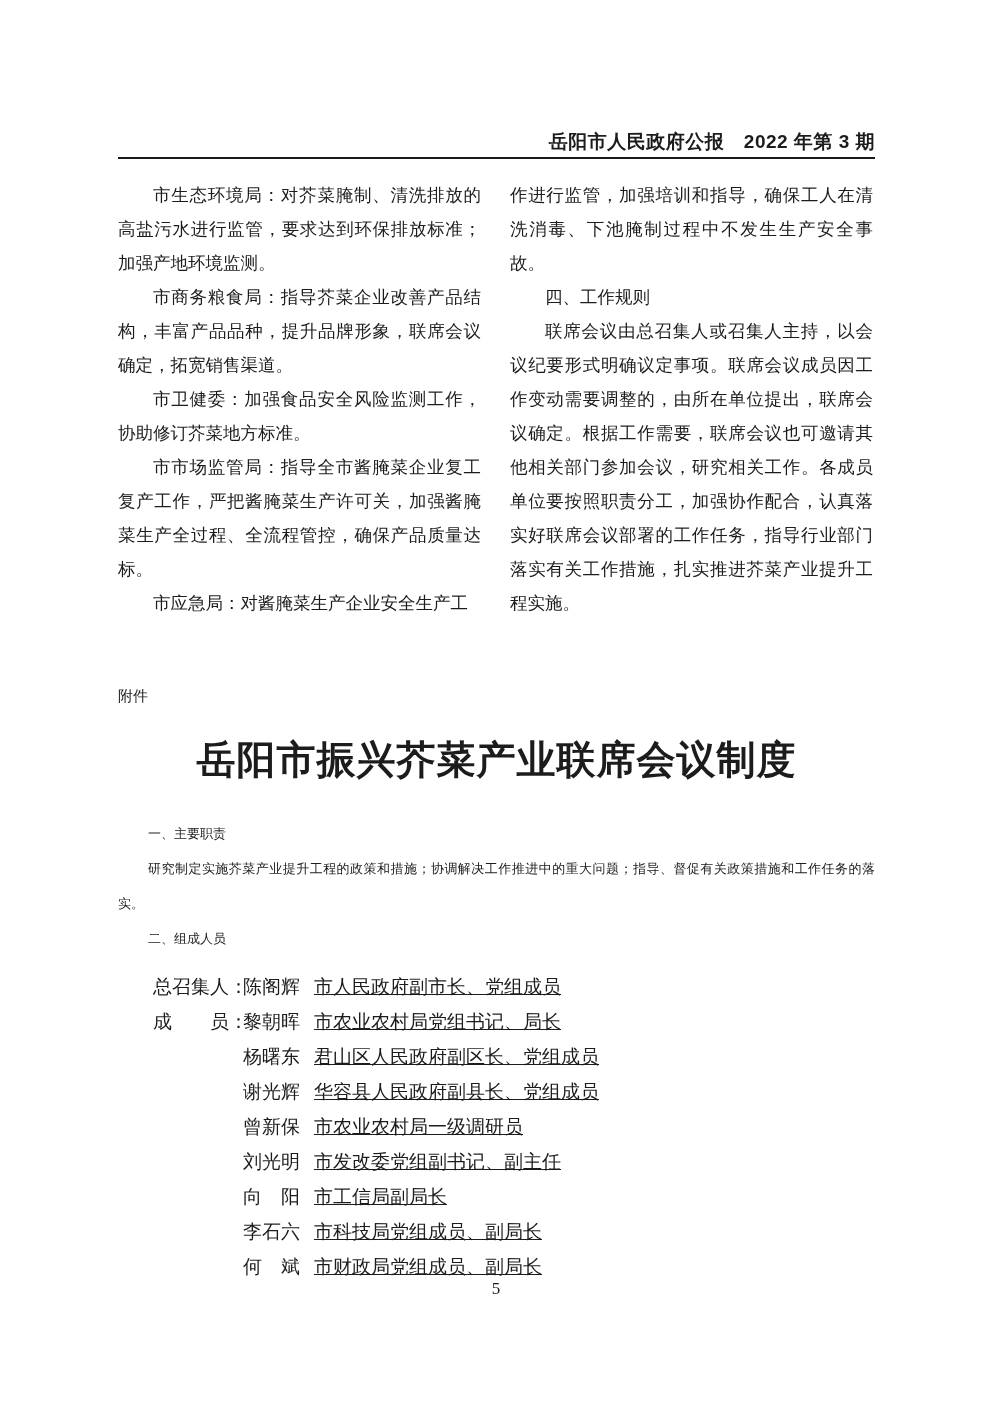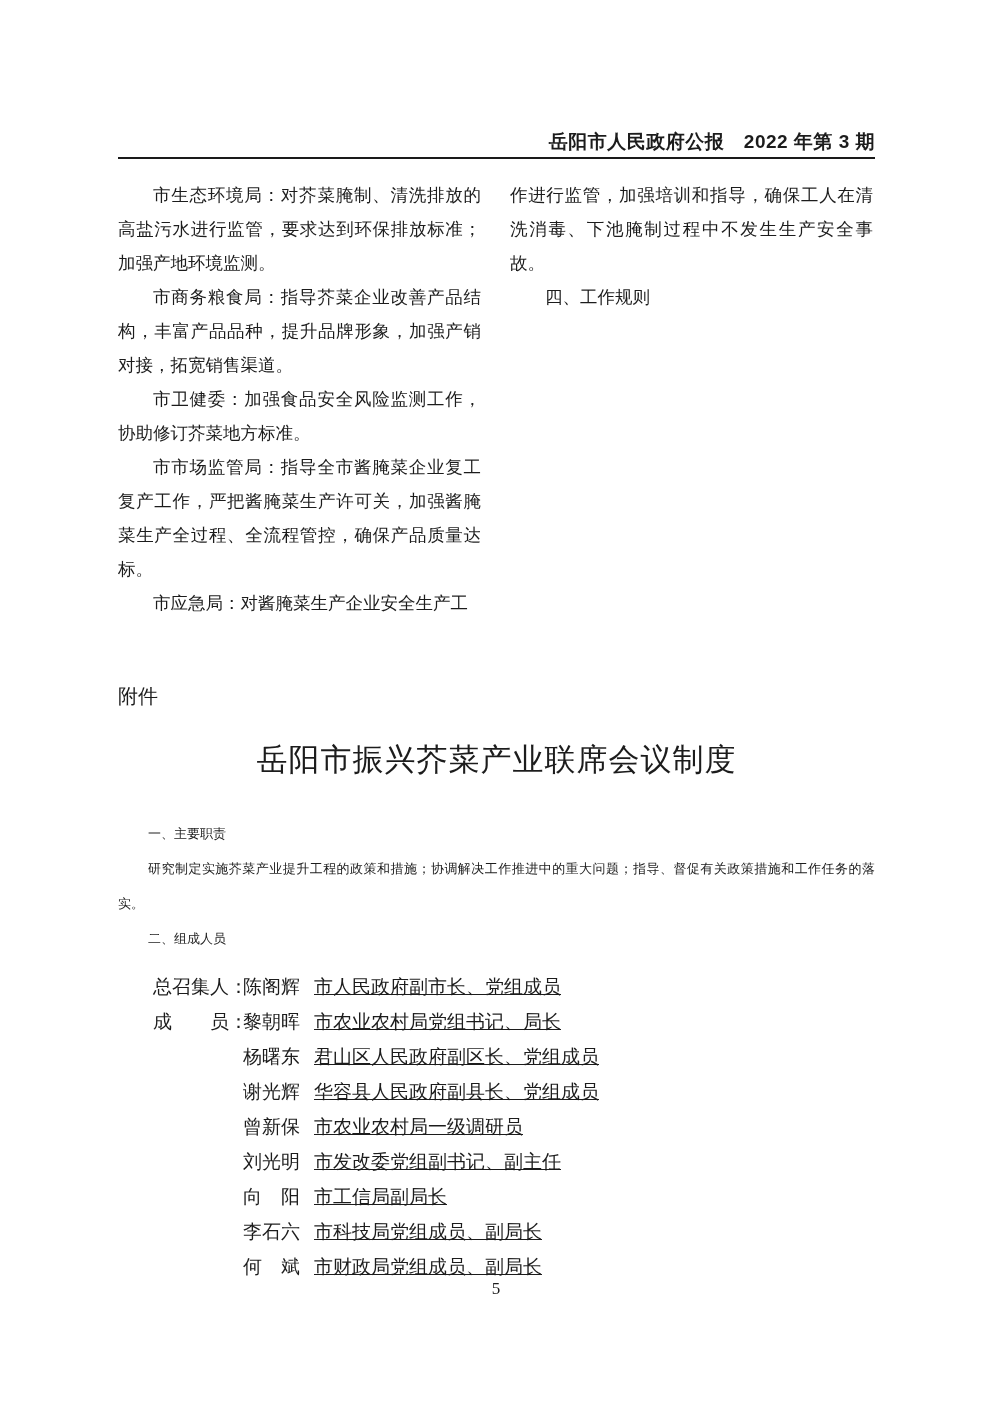--- a/index.html
+++ b/index.html
@@ -38,27 +38,27 @@
     line-height: 34px;
     text-align: justify;
     text-justify: inter-character;
   }
   .para { text-align: justify; }
   .para.indent { text-indent: 35px; }
   .para.noindent { text-indent: 0; }
 
   
   .attachment { margin: 64px 117px 0 118px; }
-  .att-label { font-size: 20px; line-height: 24px; }
+  .att-label { font-size: 15px; line-height: 24px; }
   .att-title {
     margin-top: 32px;
     text-align: center;
-    font-size: 31px;
+    font-size: 39px;
     line-height: 40px;
-    font-weight: normal;
+    font-weight: bold;
     letter-spacing: 1px;
   }
   .att-section { margin-top: 36px; font-size: 13px; line-height: 35px; }
   .att-heading { padding-left: 30px; }
   .att-body {
     text-indent: 30px;
     text-align: justify;
     text-justify: inter-character;
   }
 
@@ -95,28 +95,29 @@
 </head>
 <body>
 
 <div class="page">
 
   <div class="running-head">岳阳市人民政府公报　2022 年第 3 期</div>
 
   <div class="two-col">
     <div class="col">
       <p class="para indent">市生态环境局：对芥菜腌制、清洗排放的高盐污水进行监管，要求达到环保排放标准；加强产地环境监测。</p>
-      <p class="para indent">市商务粮食局：指导芥菜企业改善产品结构，丰富产品品种，提升品牌形象，加强产销对接，拓宽销售渠道。</p>
+      <p class="para indent">市商务粮食局：指导芥菜企业改善产品结构，丰富产品品种，提升品牌形象，联席会议确定，拓宽销售渠道。</p>
       <p class="para indent">市卫健委：加强食品安全风险监测工作，协助修订芥菜地方标准。</p>
       <p class="para indent">市市场监管局：指导全市酱腌菜企业复工复产工作，严把酱腌菜生产许可关，加强酱腌菜生产全过程、全流程管控，确保产品质量达标。</p>
       <p class="para indent">市应急局：对酱腌菜生产企业安全生产工</p>
     </div>
     <div class="col">
       <p class="para noindent">作进行监管，加强培训和指导，确保工人在清洗消毒、下池腌制过程中不发生生产安全事故。</p>
       <p class="para indent">四、工作规则</p>
+      <p class="para indent">联席会议由总召集人或召集人主持，以会议纪要形式明确议定事项。联席会议成员因工作变动需要调整的，由所在单位提出，联席会议确定。根据工作需要，联席会议也可邀请其他相关部门参加会议，研究相关工作。各成员单位要按照职责分工，加强协作配合，认真落实好联席会议部署的工作任务，指导行业部门落实有关工作措施，扎实推进芥菜产业提升工程实施。</p>
     </div>
   </div>
 
   <div class="attachment">
     <div class="att-label">附件</div>
     <h1 class="att-title">岳阳市振兴芥菜产业联席会议制度</h1>
 
     <div class="att-section">
       <p class="att-heading">一、主要职责</p>
       <p class="att-body">研究制定实施芥菜产业提升工程的政策和措施；协调解决工作推进中的重大问题；指导、督促有关政策措施和工作任务的落实。</p>

